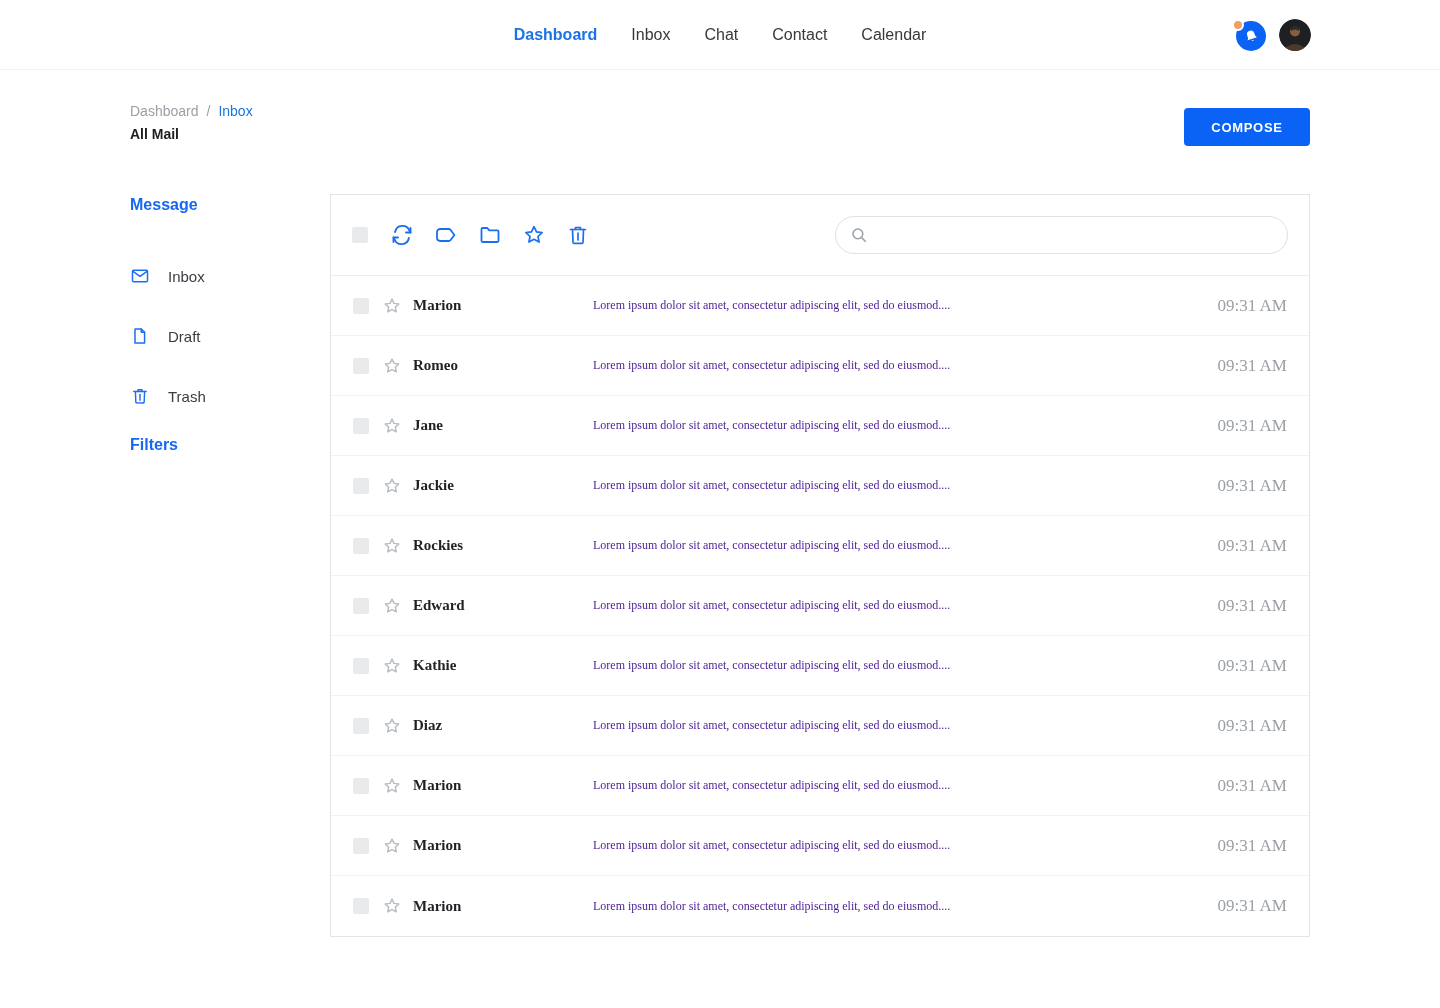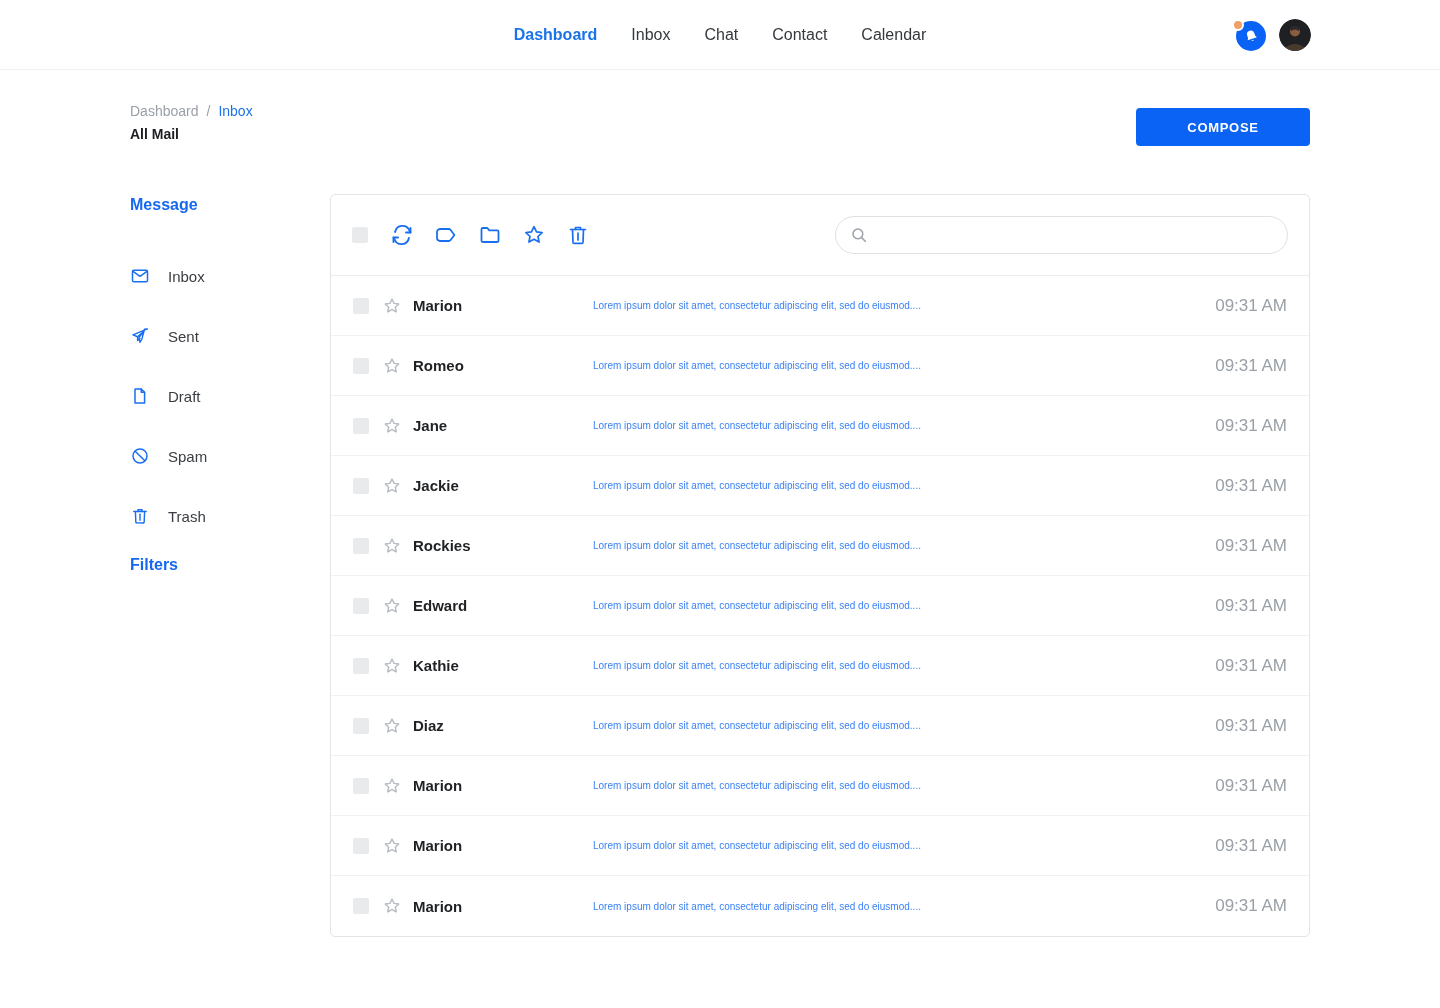--- a/index.html
+++ b/index.html
@@ -21,57 +21,57 @@
     background:#f0a066; border:2px solid #fff; }
   .avatar { width:32px; height:32px; border-radius:50%; overflow:hidden; cursor:pointer; }
 
   
   .page { margin:0 130px; }
   .page-head { position:relative; padding-top:33px; }
   .breadcrumb { font-size:14px; color:#9aa0a6; display:flex; gap:8px; align-items:center; }
   .breadcrumb .crumb { cursor:pointer; }
   .breadcrumb .crumb.active { color:#1a73e8; font-weight:500; }
   .page-title { margin-top:7px; font-size:14px; font-weight:700; color:#1c1e21; }
-  .compose-btn { position:absolute; right:0; top:38px; width:174px; height:38px; border:none;
+  .compose-btn { position:absolute; right:0; top:38px; width:126px; height:38px; border:none;
     background:#0b63f5; color:#fff; font-family:inherit; font-size:13px; font-weight:700;
     letter-spacing:.7px; border-radius:4px; cursor:pointer; }
 
   
   .content { display:flex; margin-top:52px; padding-bottom:60px; }
 
   
   .sidebar { width:200px; flex:0 0 200px; }
   .side-title { font-size:16px; font-weight:700; color:#1667f2; line-height:22px; }
   .side-title.first { margin-bottom:30px; }
   .side-title.second { margin-top:8px; margin-bottom:21px; }
   .side-item { height:60px; display:flex; align-items:center; gap:18px; cursor:pointer; }
   .side-item .s-icon { width:20px; height:20px; color:#1a6ff0; display:flex; }
   .side-item .s-icon svg { width:20px; height:20px; }
   .side-item .s-label { font-size:15px; color:#3a3d42; }
 
   
-  .mail-panel { flex:1; border:1px solid #e2e5e7; border-radius:5px; background:#fff; }
+  .mail-panel { flex:1; border:1px solid #e2e5e7; border-radius:0; background:#fff;font-family:Liberation Serif, serif; }
   .mail-toolbar { height:81px; display:flex; align-items:center; padding:0 21px;
     border-bottom:1px solid #ececec; }
   .checkbox { width:16px; height:16px; background:#e9eaec; border-radius:2px; flex:0 0 16px; cursor:pointer; }
   .tool-icons { display:flex; align-items:center; gap:20px; margin-left:22px; }
   .tool-btn { width:24px; height:24px; color:#1a6ff0; cursor:pointer; background:none; border:none; padding:0; display:flex; }
   .tool-btn svg { width:24px; height:24px; }
   .search-box { margin-left:auto; width:453px; height:38px; border:1px solid #dfe1e5; border-radius:19px;
     display:flex; align-items:center; padding:0 14px; gap:9px; background:#fff; }
   .search-box svg { width:18px; height:18px; color:#9aa0a6; flex:0 0 18px; }
   .search-box input { border:none; outline:none; flex:1; font-family:inherit; font-size:14px; color:#3a3d42; background:transparent; }
 
   .mail-row { height:60px; display:flex; align-items:center; padding:0 22px;
     border-bottom:1px solid #f1f1f1; cursor:pointer; }
   .mail-row:last-child { border-bottom:none; }
   .row-star { width:20px; height:20px; margin-left:13px; color:#b7bcc2; cursor:pointer; display:flex; flex:0 0 20px; }
   .row-star svg { width:20px; height:20px; }
   .row-sender { margin-left:11px; width:180px; flex:0 0 180px; font-size:15px; font-weight:700; color:#1f2125; }
-  .row-preview { flex:1; font-size:10px; color:#3b82f6; white-space:nowrap; overflow:hidden; }
+  .row-preview { flex:1; font-size:12px; color:#4c1d95; white-space:nowrap; overflow:hidden; }
   .row-time { margin-left:20px; font-size:17px; color:#9aa0a6; white-space:nowrap; }
 </style>
 </head>
 <body>
 
 <header class="app-header">
   <nav class="main-nav">
       <a class="nav-item active">Dashboard</a>
       <a class="nav-item">Inbox</a>
       <a class="nav-item">Chat</a>
@@ -117,44 +117,26 @@
           <span class="s-icon">
             <svg viewBox="0 0 24 24" fill="none" stroke="currentColor" stroke-width="1.8" stroke-linecap="round" stroke-linejoin="round">
               <rect x="3" y="5" width="18" height="14" rx="1.6"></rect>
               <path d="M3.6 6.4 12 12.4l8.4-6"></path>
             </svg>
           </span>
           <span class="s-label">Inbox</span>
         </div>
         <div class="side-item">
           <span class="s-icon">
-            <svg viewBox="0 0 24 24" fill="none" stroke="currentColor" stroke-width="1.7" stroke-linecap="round" stroke-linejoin="round">
-              <path d="M21 3.5 3.5 10.6l5.6 2.3 7.6-6.4-6 7.4 1.3 5.6 2.2-3.6 3.2-12z"></path>
-              <path d="M9.1 12.9v4.6l2.9-2.5"></path>
-            </svg>
-          </span>
-          <span class="s-label">Sent</span>
-        </div>
-        <div class="side-item">
-          <span class="s-icon">
             <svg viewBox="0 0 24 24" fill="none" stroke="currentColor" stroke-width="1.8" stroke-linecap="round" stroke-linejoin="round">
               <path d="M6.5 3.5h7l4 4v12.5a.5.5 0 0 1-.5.5H6.5a.5.5 0 0 1-.5-.5V4a.5.5 0 0 1 .5-.5z"></path>
               <path d="M13.5 3.5v4h4"></path>
             </svg>
           </span>
           <span class="s-label">Draft</span>
-        </div>
-        <div class="side-item">
-          <span class="s-icon">
-            <svg viewBox="0 0 24 24" fill="none" stroke="currentColor" stroke-width="1.8" stroke-linecap="round">
-              <circle cx="12" cy="12" r="8.4"></circle>
-              <path d="M6.2 6.4 17.8 17.6"></path>
-            </svg>
-          </span>
-          <span class="s-label">Spam</span>
         </div>
         <div class="side-item">
           <span class="s-icon">
             <svg viewBox="0 0 24 24" fill="none" stroke="currentColor" stroke-width="1.7" stroke-linecap="round" stroke-linejoin="round">
               <path d="M4.5 6.5h15"></path>
               <path d="M9.5 6.5v-2h5v2"></path>
               <path d="M6.5 6.5 7 19.4a1 1 0 0 0 1 .9h8a1 1 0 0 0 1-.9l.5-12.9"></path>
               <path d="M12 10v7"></path>
             </svg>
           </span>

